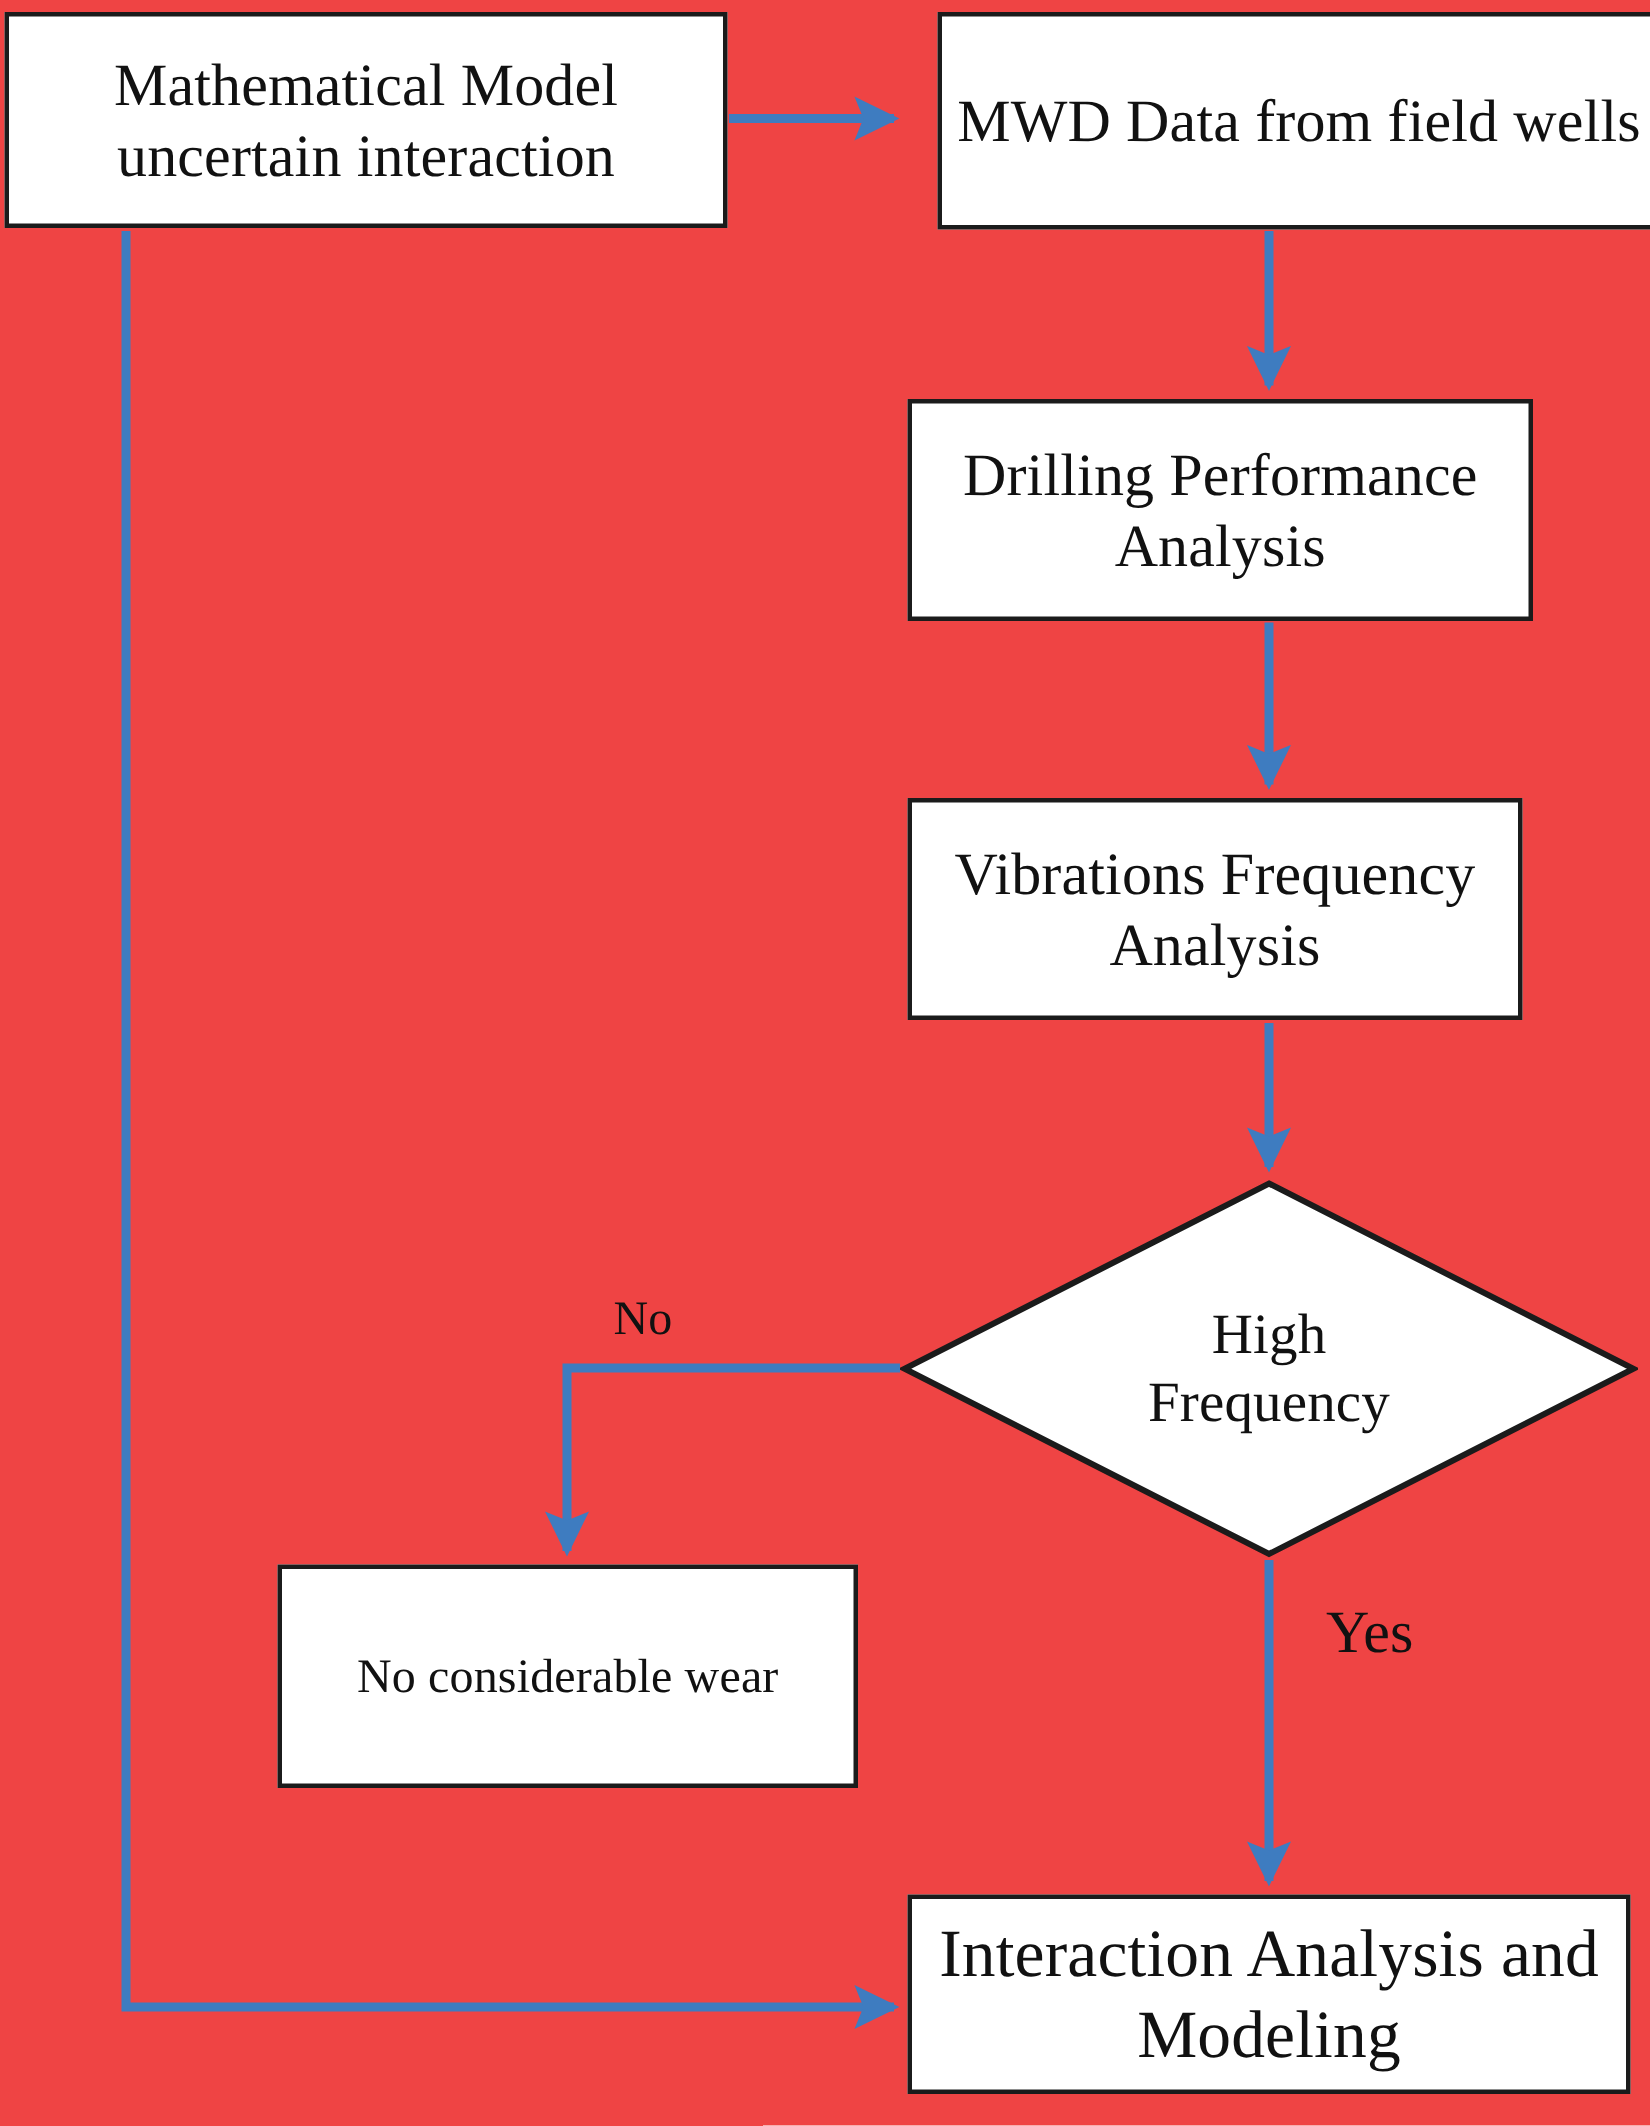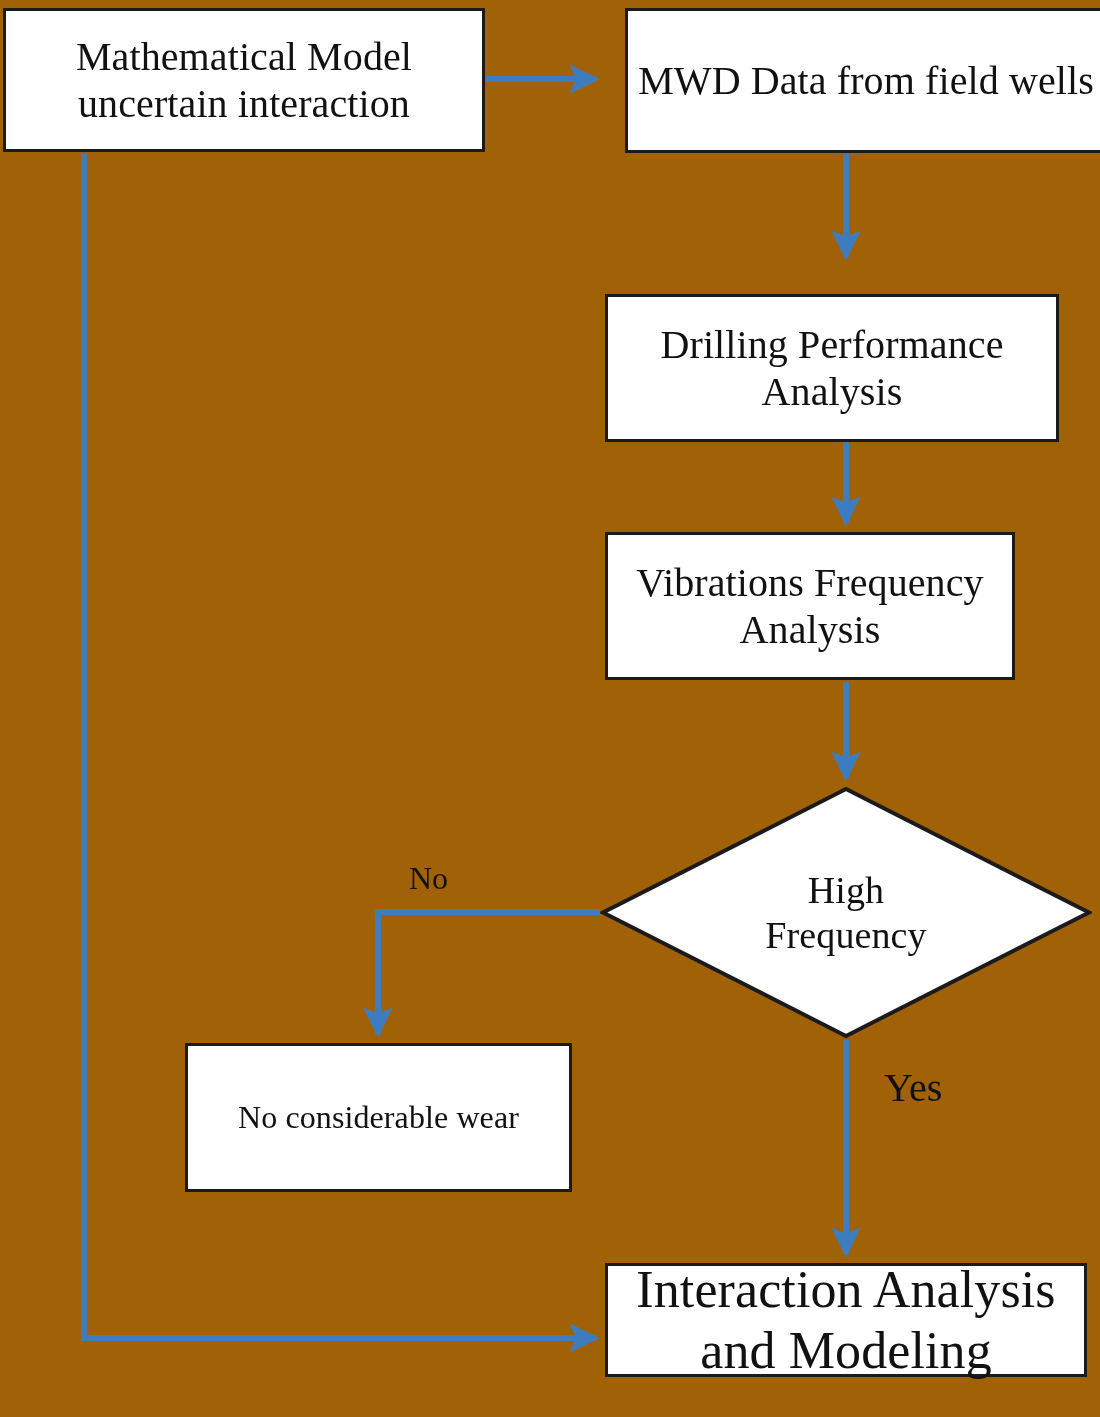--- a/index.html
+++ b/index.html
@@ -5,21 +5,21 @@
 <style>
   html, body {
     margin: 0;
     padding: 0;
     background: #ffffff;
   }
   #canvas {
     position: relative;
     width: 1100px;
     height: 1417px;
-    background: #a16207;
+    background: #ef4444;
     overflow: hidden;
     font-family: "Liberation Serif", "DejaVu Serif", serif;
   }
   #edges {
     position: absolute;
     left: 0;
     top: 0;
     width: 1100px;
     height: 1417px;
     pointer-events: none;
@@ -106,40 +106,40 @@
   </svg>
 
   <div class="node process" style="left:3px; top:8px; width:482px; height:144px; font-size:40px;">
     <span class="node-label">Mathematical Model uncertain interaction</span>
   </div>
 
   <div class="node process" style="left:605px; top:8px; width:482px; height:145px; font-size:40px;margin-left:20px;">
     <span class="node-label">MWD Data from field wells</span>
   </div>
 
-  <div class="node process" style="left:605px; top:266px; width:454px; height:148px; font-size:40px;margin-top:28px;">
+  <div class="node process" style="left:605px; top:266px; width:417px; height:148px; font-size:40px;">
     <span class="node-label">Drilling Performance Analysis</span>
   </div>
 
   <div class="node process" style="left:605px; top:532px; width:410px; height:148px; font-size:40px;">
     <span class="node-label">Vibrations Frequency Analysis</span>
   </div>
 
   <div class="node decision" style="left:600px; top:786px; width:492px; height:253px; font-size:38px;">
     <svg class="diamond-svg" width="492" height="253" viewBox="0 0 492 253" xmlns="http://www.w3.org/2000/svg">
       <polygon points="246,3 489,126.5 246,250 3,126.5" fill="#ffffff" stroke="#1b1b1b" stroke-width="4"></polygon>
     </svg>
     <span class="node-label" style="max-width:240px;">High Frequency</span>
   </div>
 
   <div class="node process" style="left:185px; top:1043px; width:387px; height:149px; font-size:32px;">
     <span class="node-label">No considerable wear</span>
   </div>
 
-  <div class="node process" style="left:605px; top:1263px; width:482px; height:114px; font-size:52px;">
+  <div class="node process" style="left:605px; top:1263px; width:482px; height:133px; font-size:45px;">
     <span class="node-label">Interaction Analysis and Modeling</span>
   </div>
 
   <div class="edge-label" style="left:373px; top:862px; font-size:32px;margin-left:36px;">No</div>
 
   <div class="edge-label" style="left:884px; top:1068px; font-size:40px;">Yes</div>
 
 </div>
 
 </body></html>

